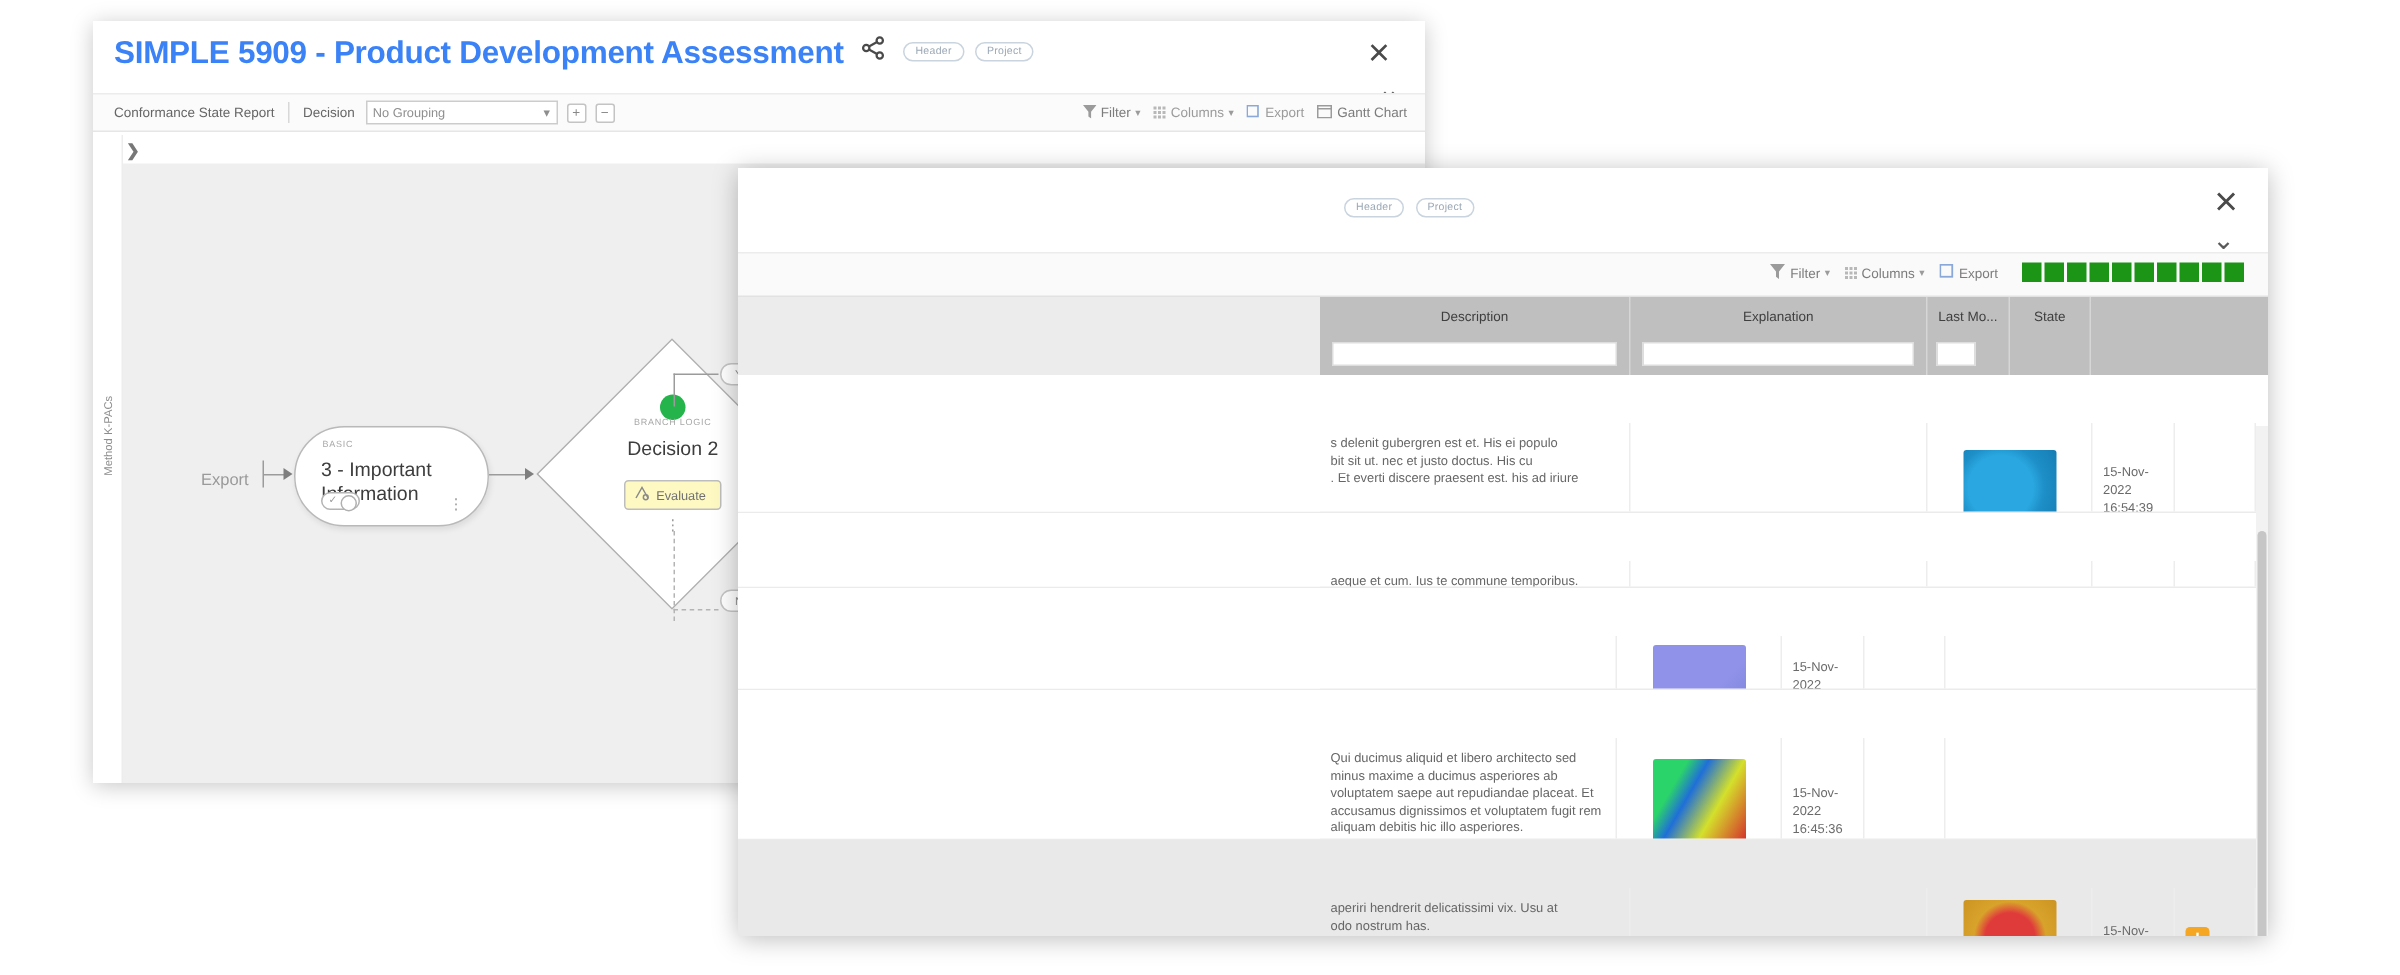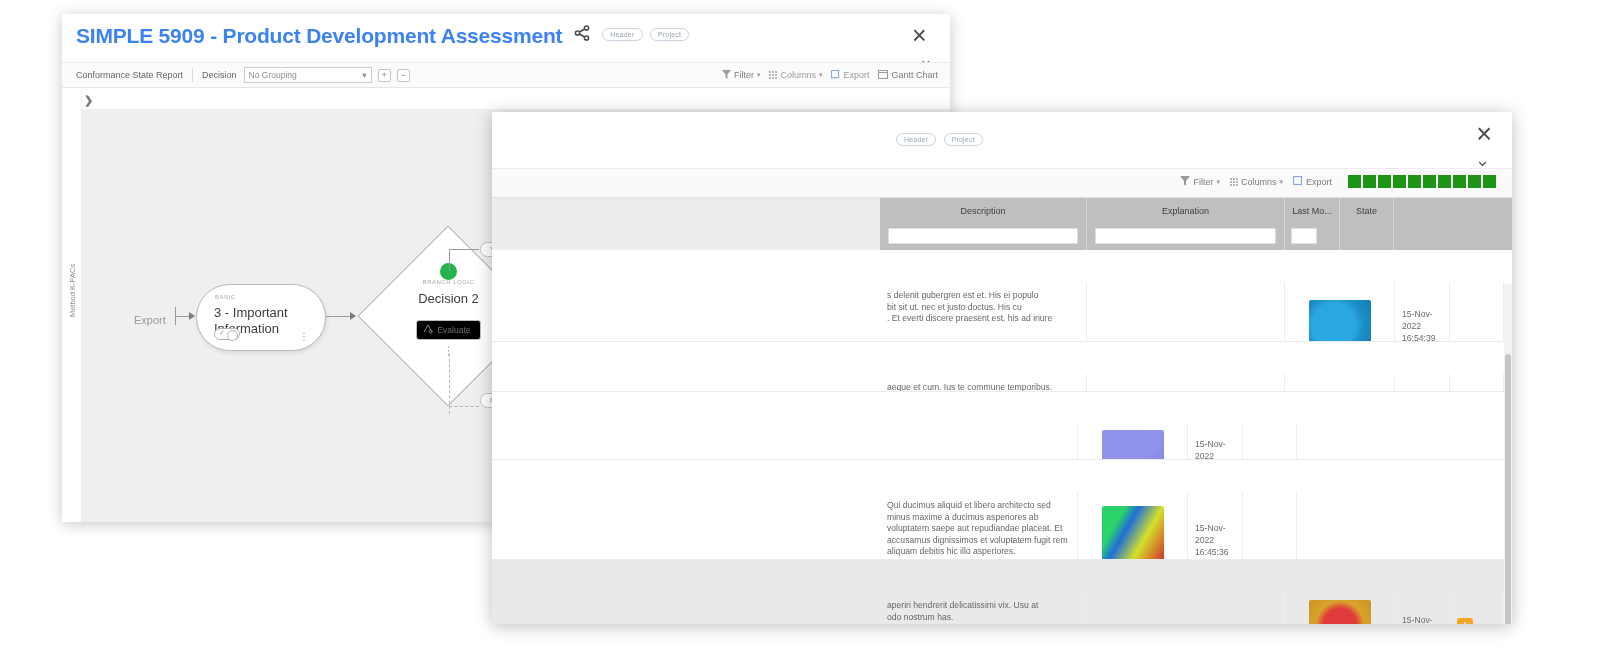--- a/index.html
+++ b/index.html
@@ -109,21 +109,21 @@
   .diamond {
     position:absolute; width: 128px; height: 128px; background:#fff;
     border:1px solid #b0b0b0; transform: rotate(45deg);
   }
   .diamond.blue { border:2px solid #4c6fd4; }
   .dia-wrap { position:absolute; width: 181px; height: 181px; }
   .dia-content { position:absolute; inset:0; display:flex; flex-direction:column; align-items:center; padding-top: 40px; }
   .dia-kind { font-size: 6px; color:#a8a8a8; letter-spacing:.5px; }
   .dia-nm { font-size: 13px; color:#3d3d3d; margin-top: 6px; }
   .eval-btn {
-    margin-top: 14px; border:1px solid #bdbdbd; border-radius:3px; background:#000000;
+    margin-top: 14px; border:1px solid #bdbdbd; border-radius:3px; background:#fef9c3;
     font-size: 8.5px; color:#707070; padding: 3px 9px 3px 6px; display:flex; align-items:center; gap:4px;
   }
   .eval-btn.blue { border-color:#4c6fd4; color:#4c6fd4; }
   .dia-kebab { font-size: 10px; color:#9b9b9b; line-height:5px; margin-top: 8px; }
   .greendot { position:absolute; width: 17px; height:17px; border-radius:50%; background:#25b34b; }
   .circ-o { position:absolute; width: 17px; height:17px; border-radius:50%; border:1px solid #bcbcbc; background:#fff; }
 
   .edge { position:absolute; background:#9b9b9b; }
   .edge.h { height:1px; } .edge.v { width:1px; }
   .edge.dash-h { height:0; border-top:1px dashed #b4b4b4; background:none; }

